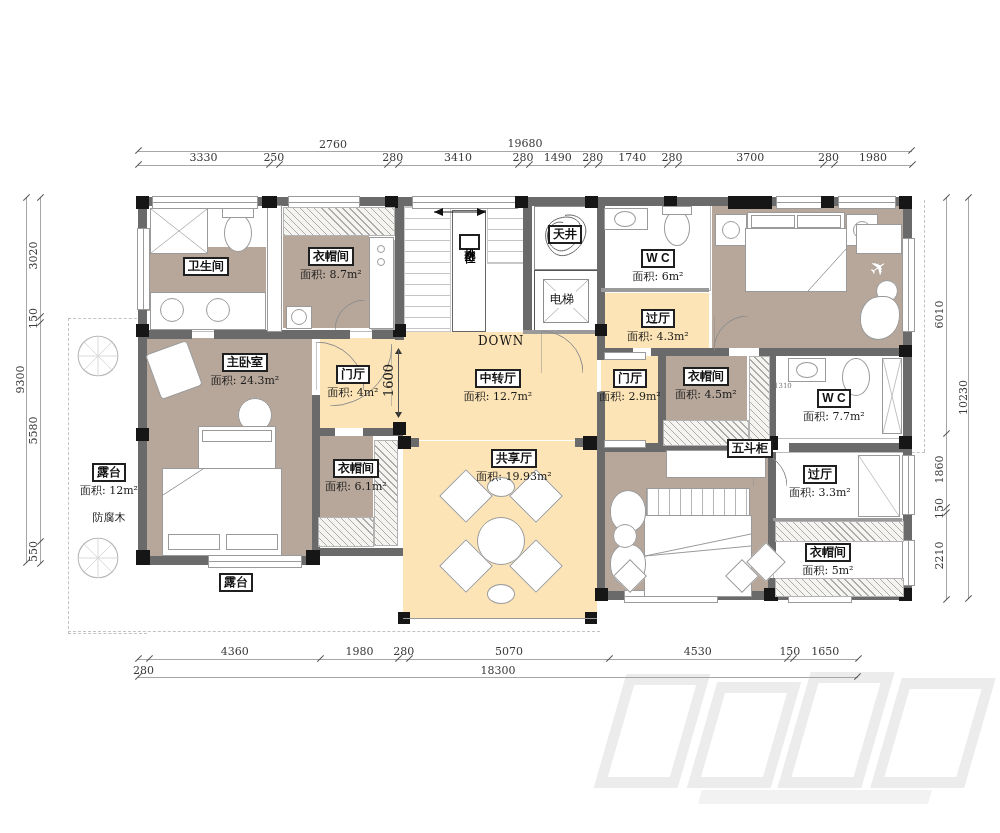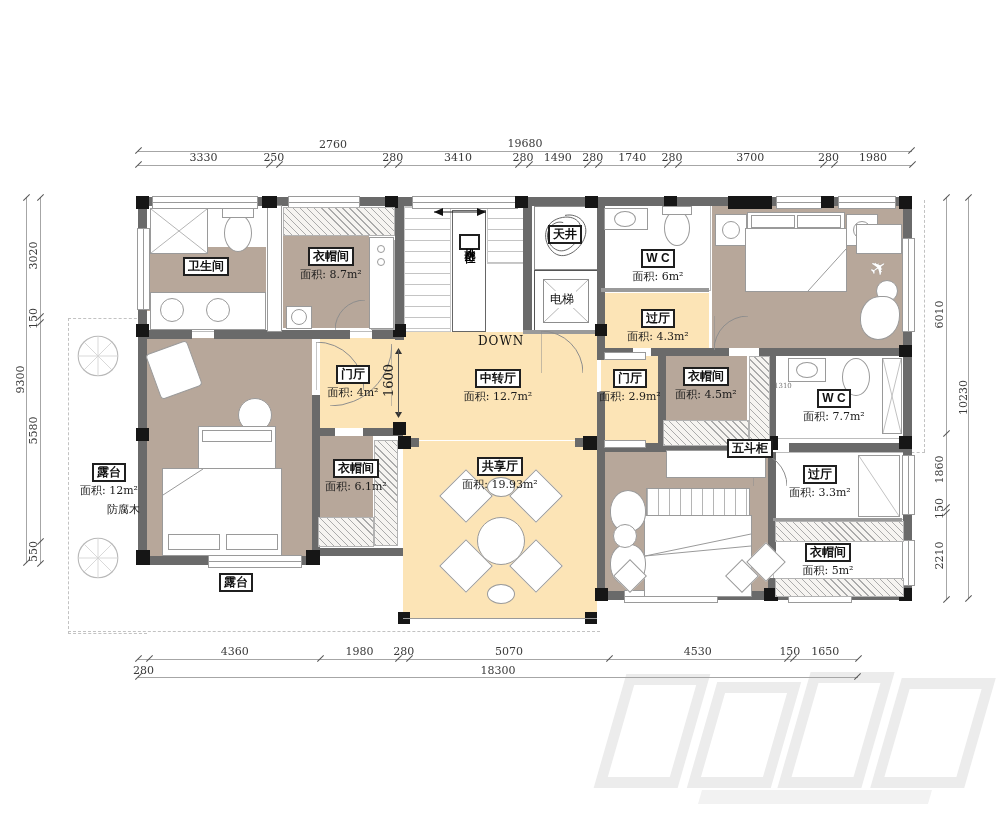--- a/index.html
+++ b/index.html
@@ -345,20 +345,23 @@
 
   <div class="lab" style="left:612px;top:248px;width:92px;">
     <span class="rname">W C</span>
     <div class="rarea">面积: 6m²</div></div>
 
 
   <div class="lab" style="left:612px;top:308px;width:92px;">
     <span class="rname">过厅</span>
     <div class="rarea">面积: 4.3m²</div></div>
 
+  <div class="lab" style="left:192px;top:352px;width:106px;">
+    <span class="rname">主卧室</span>
+    <div class="rarea">面积: 24.3m²</div></div>
 
   <div class="lab" style="left:322px;top:364px;width:62px;">
     <span class="rname">门厅</span>
     <div class="rarea">面积: 4m²</div></div>
 
   <div class="lab" style="left:446px;top:368px;width:104px;">
     <span class="rname">中转厅</span>
     <div class="rarea">面积: 12.7m²</div></div>
 
   <div class="lab" style="left:598px;top:368px;width:64px;">
@@ -369,27 +372,27 @@
     <span class="rname">衣帽间</span>
     <div class="rarea">面积: 4.5m²</div></div>
 
   <div class="lab" style="left:786px;top:388px;width:96px;">
     <span class="rname">W C</span>
     <div class="rarea">面积: 7.7m²</div></div>
 
   <div class="lab" style="left:78px;top:462px;width:62px;">
     <span class="rname">露台</span>
     <div class="rarea">面积: 12m²</div>
-    <div class="rarea" style="margin-top:4px;text-align:right;">防腐木</div></div>
+    <div class="rarea" style="margin-top:12px;">防腐木</div></div>
 
   <div class="lab" style="left:312px;top:458px;width:88px;">
     <span class="rname">衣帽间</span>
     <div class="rarea">面积: 6.1m²</div></div>
 
-  <div class="lab" style="left:438px;top:448px;width:124px;margin-top:8px;">
+  <div class="lab" style="left:452px;top:448px;width:124px;">
     <span class="rname">共享厅</span>
     <div class="rarea">面积: 19.93m²</div></div>
 
   <div class="lab" style="left:718px;top:438px;width:64px;">
     <span class="rname">五斗柜</span></div>
 
 
   <div class="lab" style="left:778px;top:464px;width:84px;">
     <span class="rname">过厅</span>
     <div class="rarea">面积: 3.3m²</div></div>

